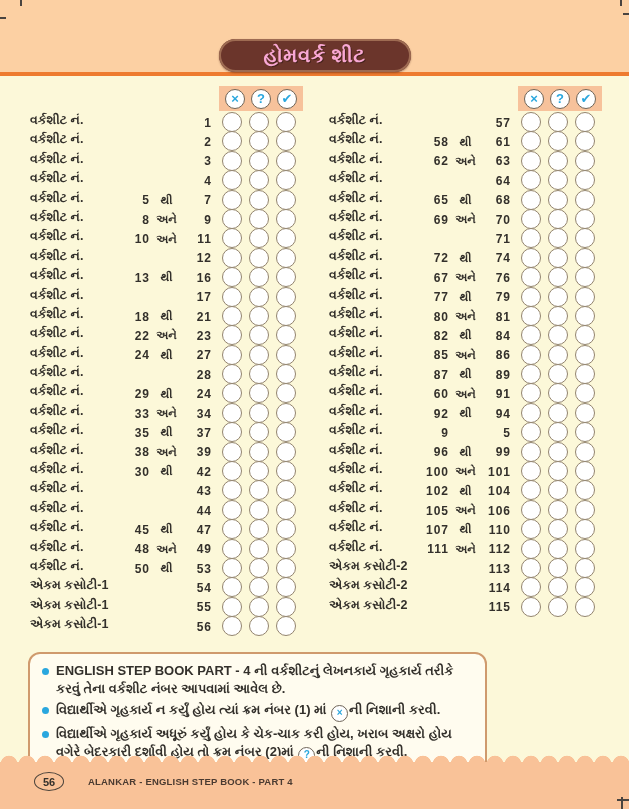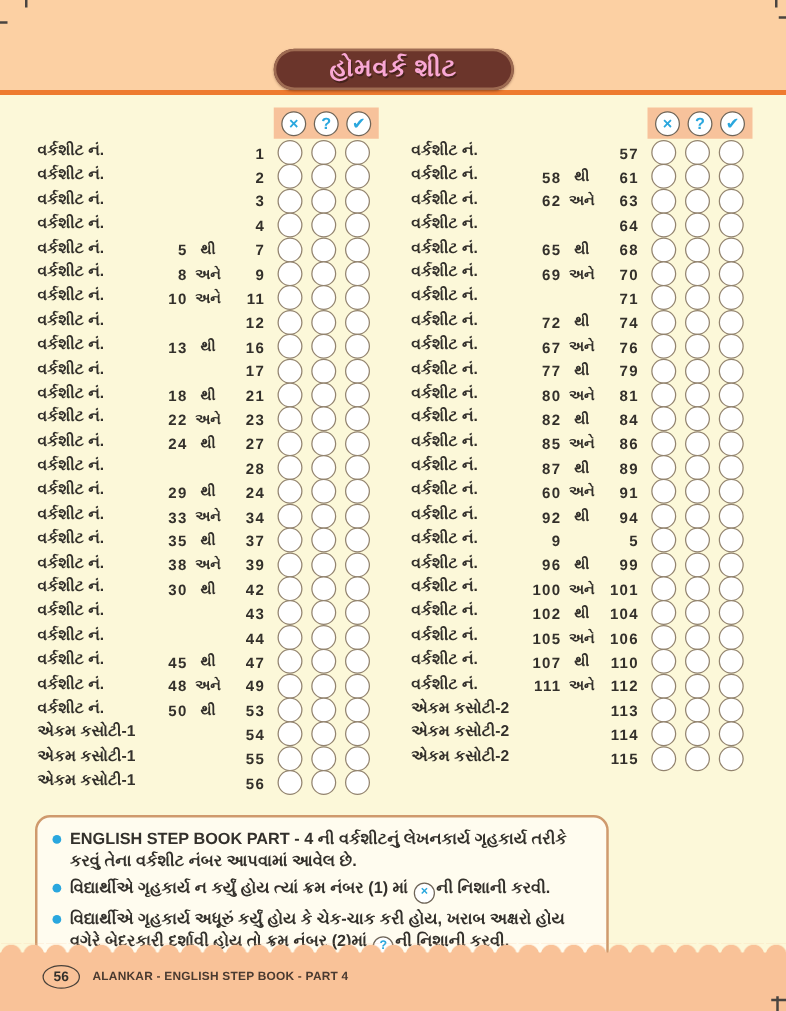--- a/index.html
+++ b/index.html
@@ -62,21 +62,21 @@
   .footer-band::before{
     content:"";position:absolute;top:-7px;left:0;width:629px;height:8px;
     background-image:radial-gradient(circle at 9px 9px,#f9c298 8px,rgba(0,0,0,0) 8.6px);
     background-size:18px 8px;background-repeat:repeat-x;
   }
   .page-badge{
     position:absolute;left:34px;top:10px;width:30px;height:19px;border:1.5px solid #4a423a;
     border-radius:50%;display:flex;align-items:center;justify-content:center;
     font-size:11px;font-weight:bold;color:#33302b;background:transparent;box-sizing:border-box;
   }
-  .book-title{position:absolute;left:74px;top:14px;font-size:9.5px;font-weight:bold;color:#4a3a30;letter-spacing:.2px;}
+  .book-title{position:absolute;left:88px;top:14px;font-size:9.5px;font-weight:bold;color:#4a3a30;letter-spacing:.2px;}
   
   .crop{position:absolute;background:#4a4440;}
 </style>
 </head>
 <body>
 
 <div class="top-band"></div>
 <div class="orange-rule"></div>
 
 <div class="banner">

